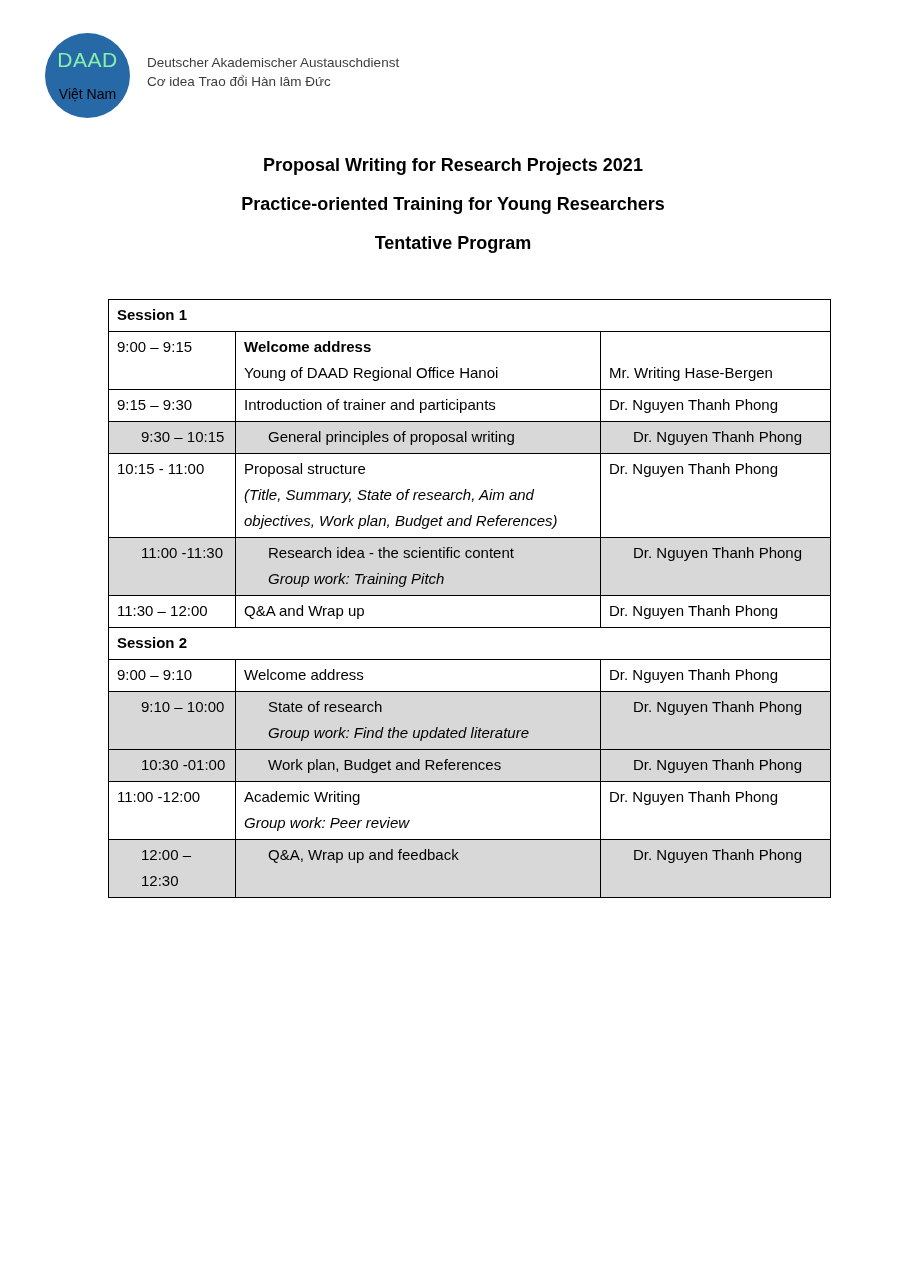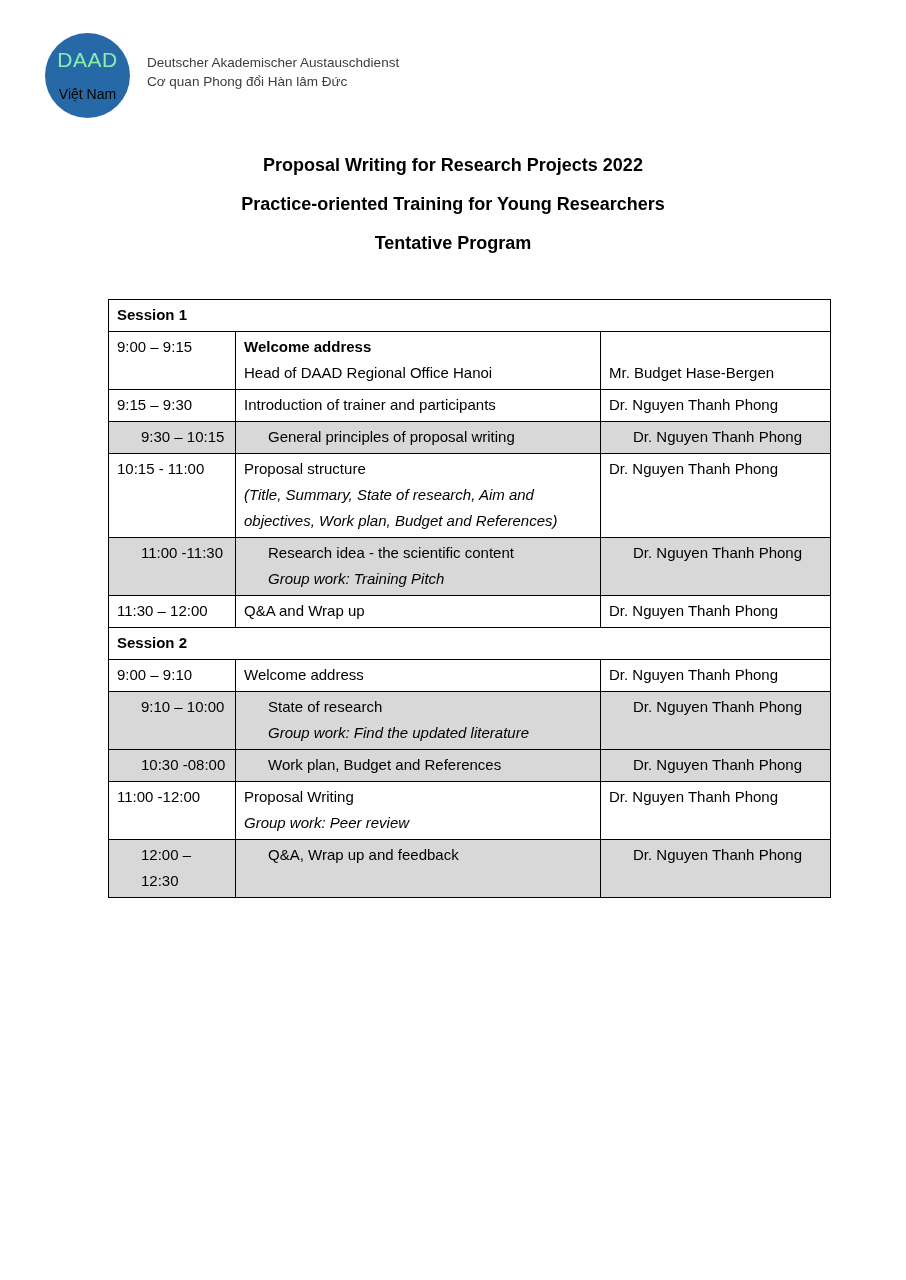--- a/index.html
+++ b/index.html
@@ -99,47 +99,47 @@
 
 <div class="page">
 
   <div class="logo-row">
     <div class="logo-circle" style="background: rgb(39, 105, 166);">
       <div class="logo-daad">DAAD</div>
       <div class="logo-viet">Việt Nam</div>
     </div>
     <div class="org-text">
       <div>Deutscher Akademischer Austauschdienst</div>
-      <div>Cơ quan Phong đổi Hàn lâm Đức</div>
+      <div>Cơ idea Trao đổi Hàn lâm Đức</div>
     </div>
   </div>
 
   <div class="title-block">
-    <div class="title-line">Proposal Writing for Research Projects 2022</div>
+    <div class="title-line">Proposal Writing for Research Projects 2021</div>
     <div class="title-line">Practice-oriented Training for Young Researchers</div>
     <div class="title-line">Tentative Program</div>
   </div>
 
   <table class="program-table">
     <colgroup>
       <col style="width:127px">
       <col style="width:365px">
       <col style="width:230px">
     </colgroup>
     <tbody>
         <tr class="session-header">
           <td colspan="3">Session 1</td>
         </tr>
         <tr>
           <td>9:00 – 9:15</td>
           <td>
             <div class="bold-line">Welcome address</div>
-            <div>Head of DAAD Regional Office Hanoi</div>
-          </td>
-          <td class="speaker-bottom">Mr. Budget Hase-Bergen</td>
+            <div>Young of DAAD Regional Office Hanoi</div>
+          </td>
+          <td class="speaker-bottom">Mr. Writing Hase-Bergen</td>
         </tr>
         <tr>
           <td>9:15 – 9:30</td>
           <td>
             <div>Introduction of trainer and participants</div>
           </td>
           <td>Dr. Nguyen Thanh Phong</td>
         </tr>
         <tr class="shaded">
           <td>9:30 – 10:15</td>
@@ -183,30 +183,30 @@
         </tr>
         <tr class="shaded">
           <td>9:10 – 10:00</td>
           <td>
             <div>State of research</div>
             <div class="italic">Group work: Find the updated literature</div>
           </td>
           <td>Dr. Nguyen Thanh Phong</td>
         </tr>
         <tr class="shaded">
-          <td>10:30 -08:00</td>
+          <td>10:30 -01:00</td>
           <td>
             <div>Work plan, Budget and References</div>
           </td>
           <td>Dr. Nguyen Thanh Phong</td>
         </tr>
         <tr>
           <td>11:00 -12:00</td>
           <td>
-            <div>Proposal Writing</div>
+            <div>Academic Writing</div>
             <div class="italic">Group work: Peer review</div>
           </td>
           <td>Dr. Nguyen Thanh Phong</td>
         </tr>
         <tr class="shaded">
           <td>12:00 – 12:30</td>
           <td>
             <div>Q&amp;A, Wrap up and feedback</div>
           </td>
           <td>Dr. Nguyen Thanh Phong</td>

